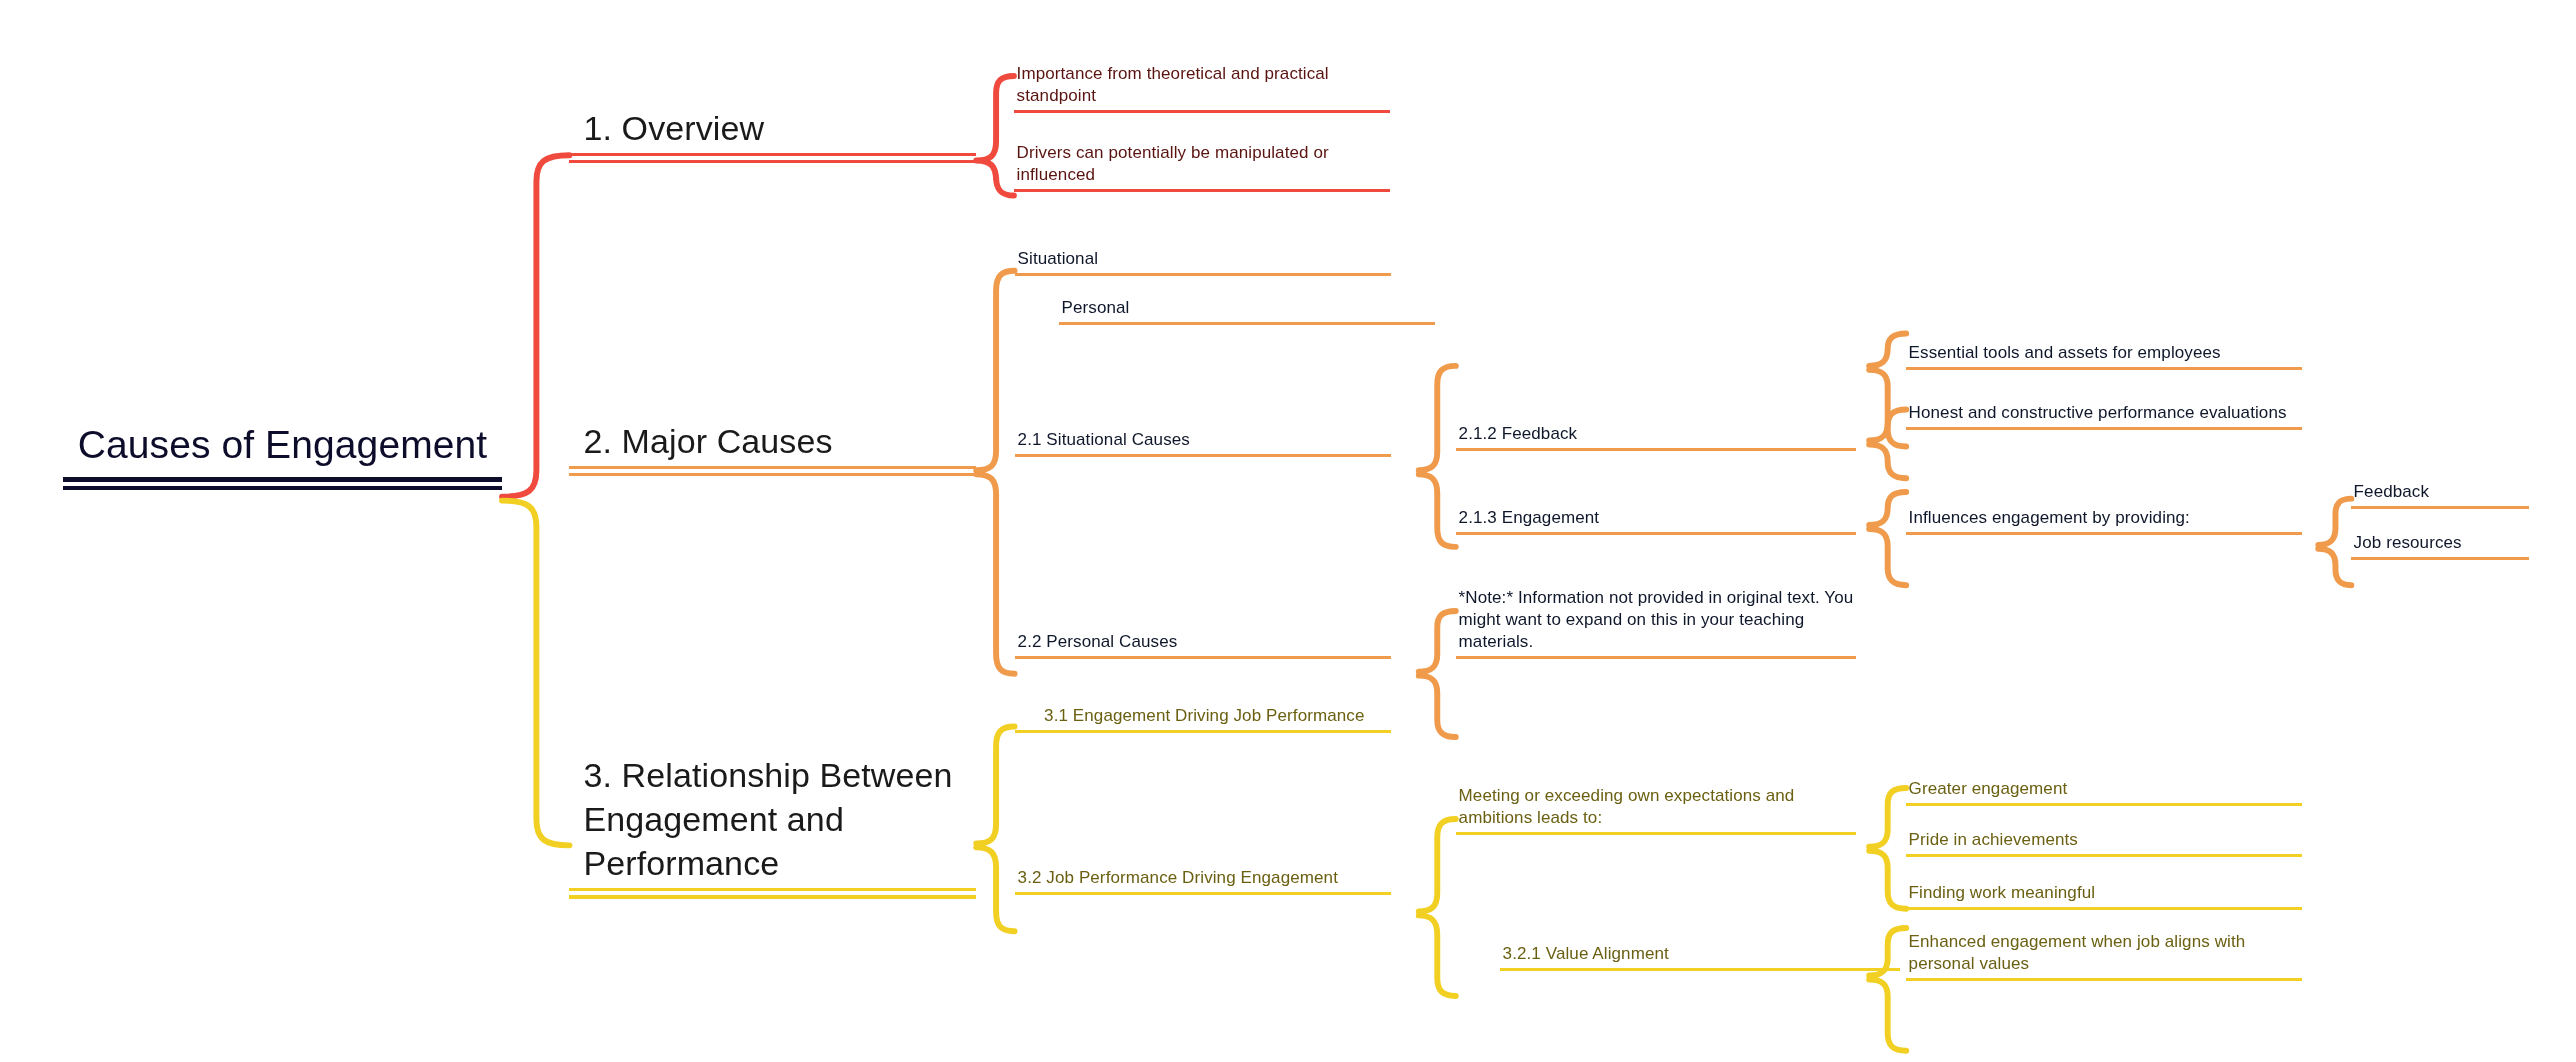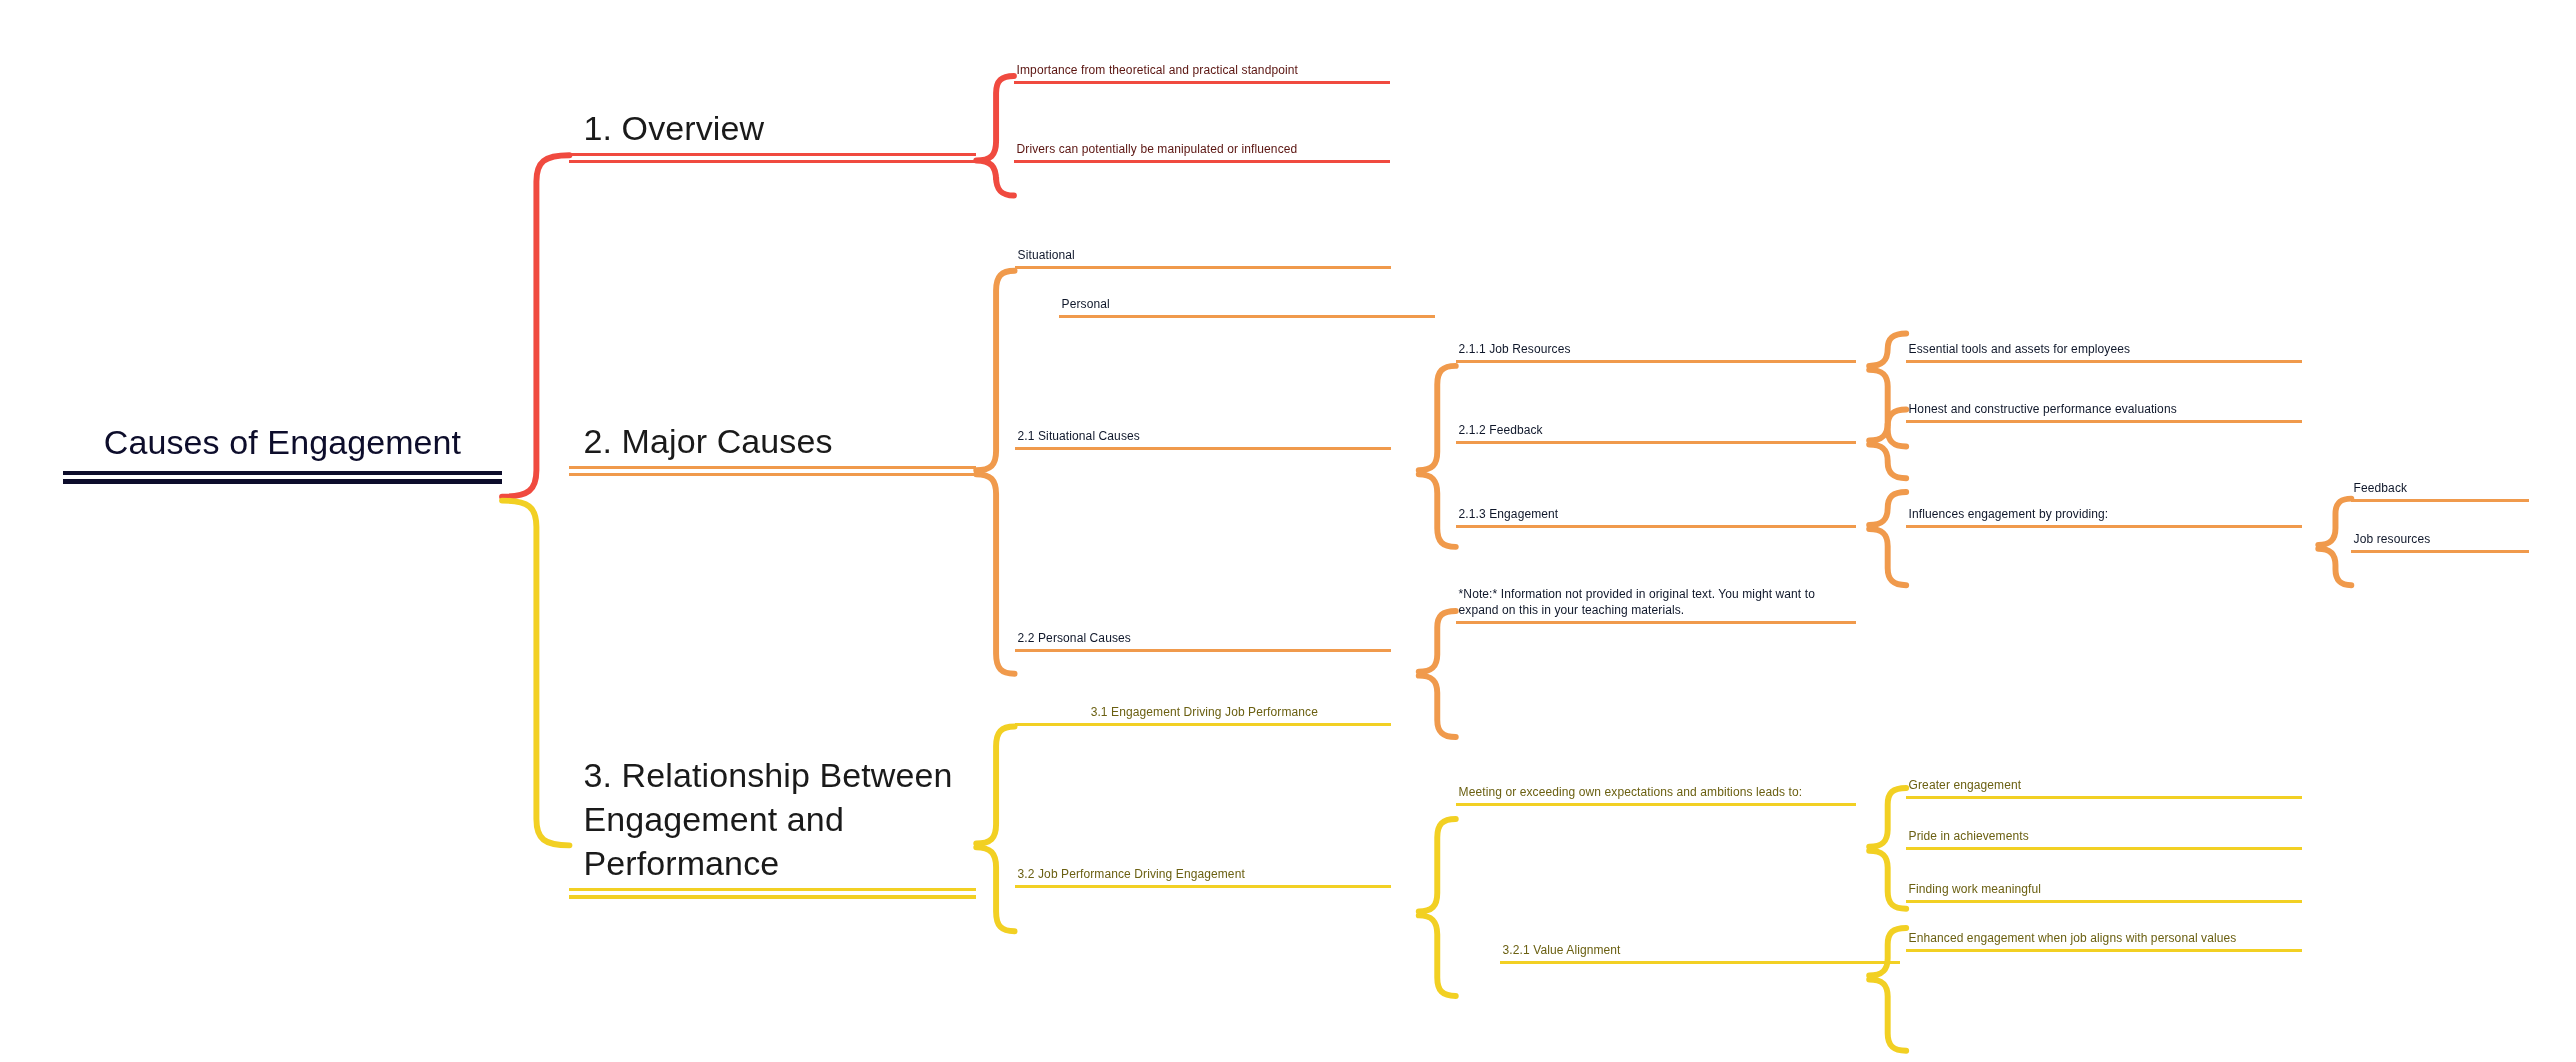--- a/index.html
+++ b/index.html
@@ -19,37 +19,37 @@
     line-height:1.30;
     white-space:pre-line;
     padding:0 0 2.6px 2.6px;
   }
   .node .rule{display:block;width:100%;}
   .node .rule i{display:block;width:100%;}
 
   
   .root{ }
   .root .label{
-    font-size:34px;
+    font-size:39px;
     color:#0d0d2b;
     letter-spacing:0.1px;
     text-align:center;
     padding:0 0 6.6px 0;
   }
   .root .rule i{height:4.6px;background:#0d0d2b;}
   .root .rule i+i{margin-top:4px;}
 
   
   .lvl1 .label{font-size:34px;color:#1a1a1a;letter-spacing:0.1px;padding-left:14.5px;}
   .lvl1 .rule i{height:3.3px;}
   .lvl1 .rule i+i{margin-top:4px;}
 
   
   .lvl2 .label,.lvl3 .label,.lvl4 .label,.lvl5 .label{
-    font-size:12px;letter-spacing:0.1px;padding-left:2.6px;
+    font-size:17px;letter-spacing:0.1px;padding-left:2.6px;
   }
   .lvl2 .rule i,.lvl3 .rule i,.lvl4 .rule i,.lvl5 .rule i{height:3.3px;}
 
   
   .c-red   .rule i{background:#f04a3f;}
   .c-red   .label{color:#5a1410;}
   .c-orange .rule i{background:#f09a4c;}
   .c-orange .label{color:#0f172a;}
   .c-yellow .rule i{background:#f2d023;}
   .c-yellow .label{color:#6b6012;}
@@ -168,26 +168,20 @@
       </span>
   </div>
 
   <div class="node lvl2 c-orange" style="left:1015px;top:631px;width:376px;">
     <span class="label">2.2 Personal Causes</span>
     <span class="rule">
         <i></i>
       </span>
   </div>
 
-  <div class="node lvl3 c-orange" style="left:1456px;top:342px;width:400px;">
-    <span class="label">2.1.1 Job Resources</span>
-    <span class="rule">
-        <i></i>
-      </span>
-  </div>
 
   <div class="node lvl3 c-orange" style="left:1456px;top:423px;width:400px;">
     <span class="label">2.1.2 Feedback</span>
     <span class="rule">
         <i></i>
       </span>
   </div>
 
   <div class="node lvl3 c-orange" style="left:1456px;top:507px;width:400px;">
     <span class="label">2.1.3 Engagement</span>

